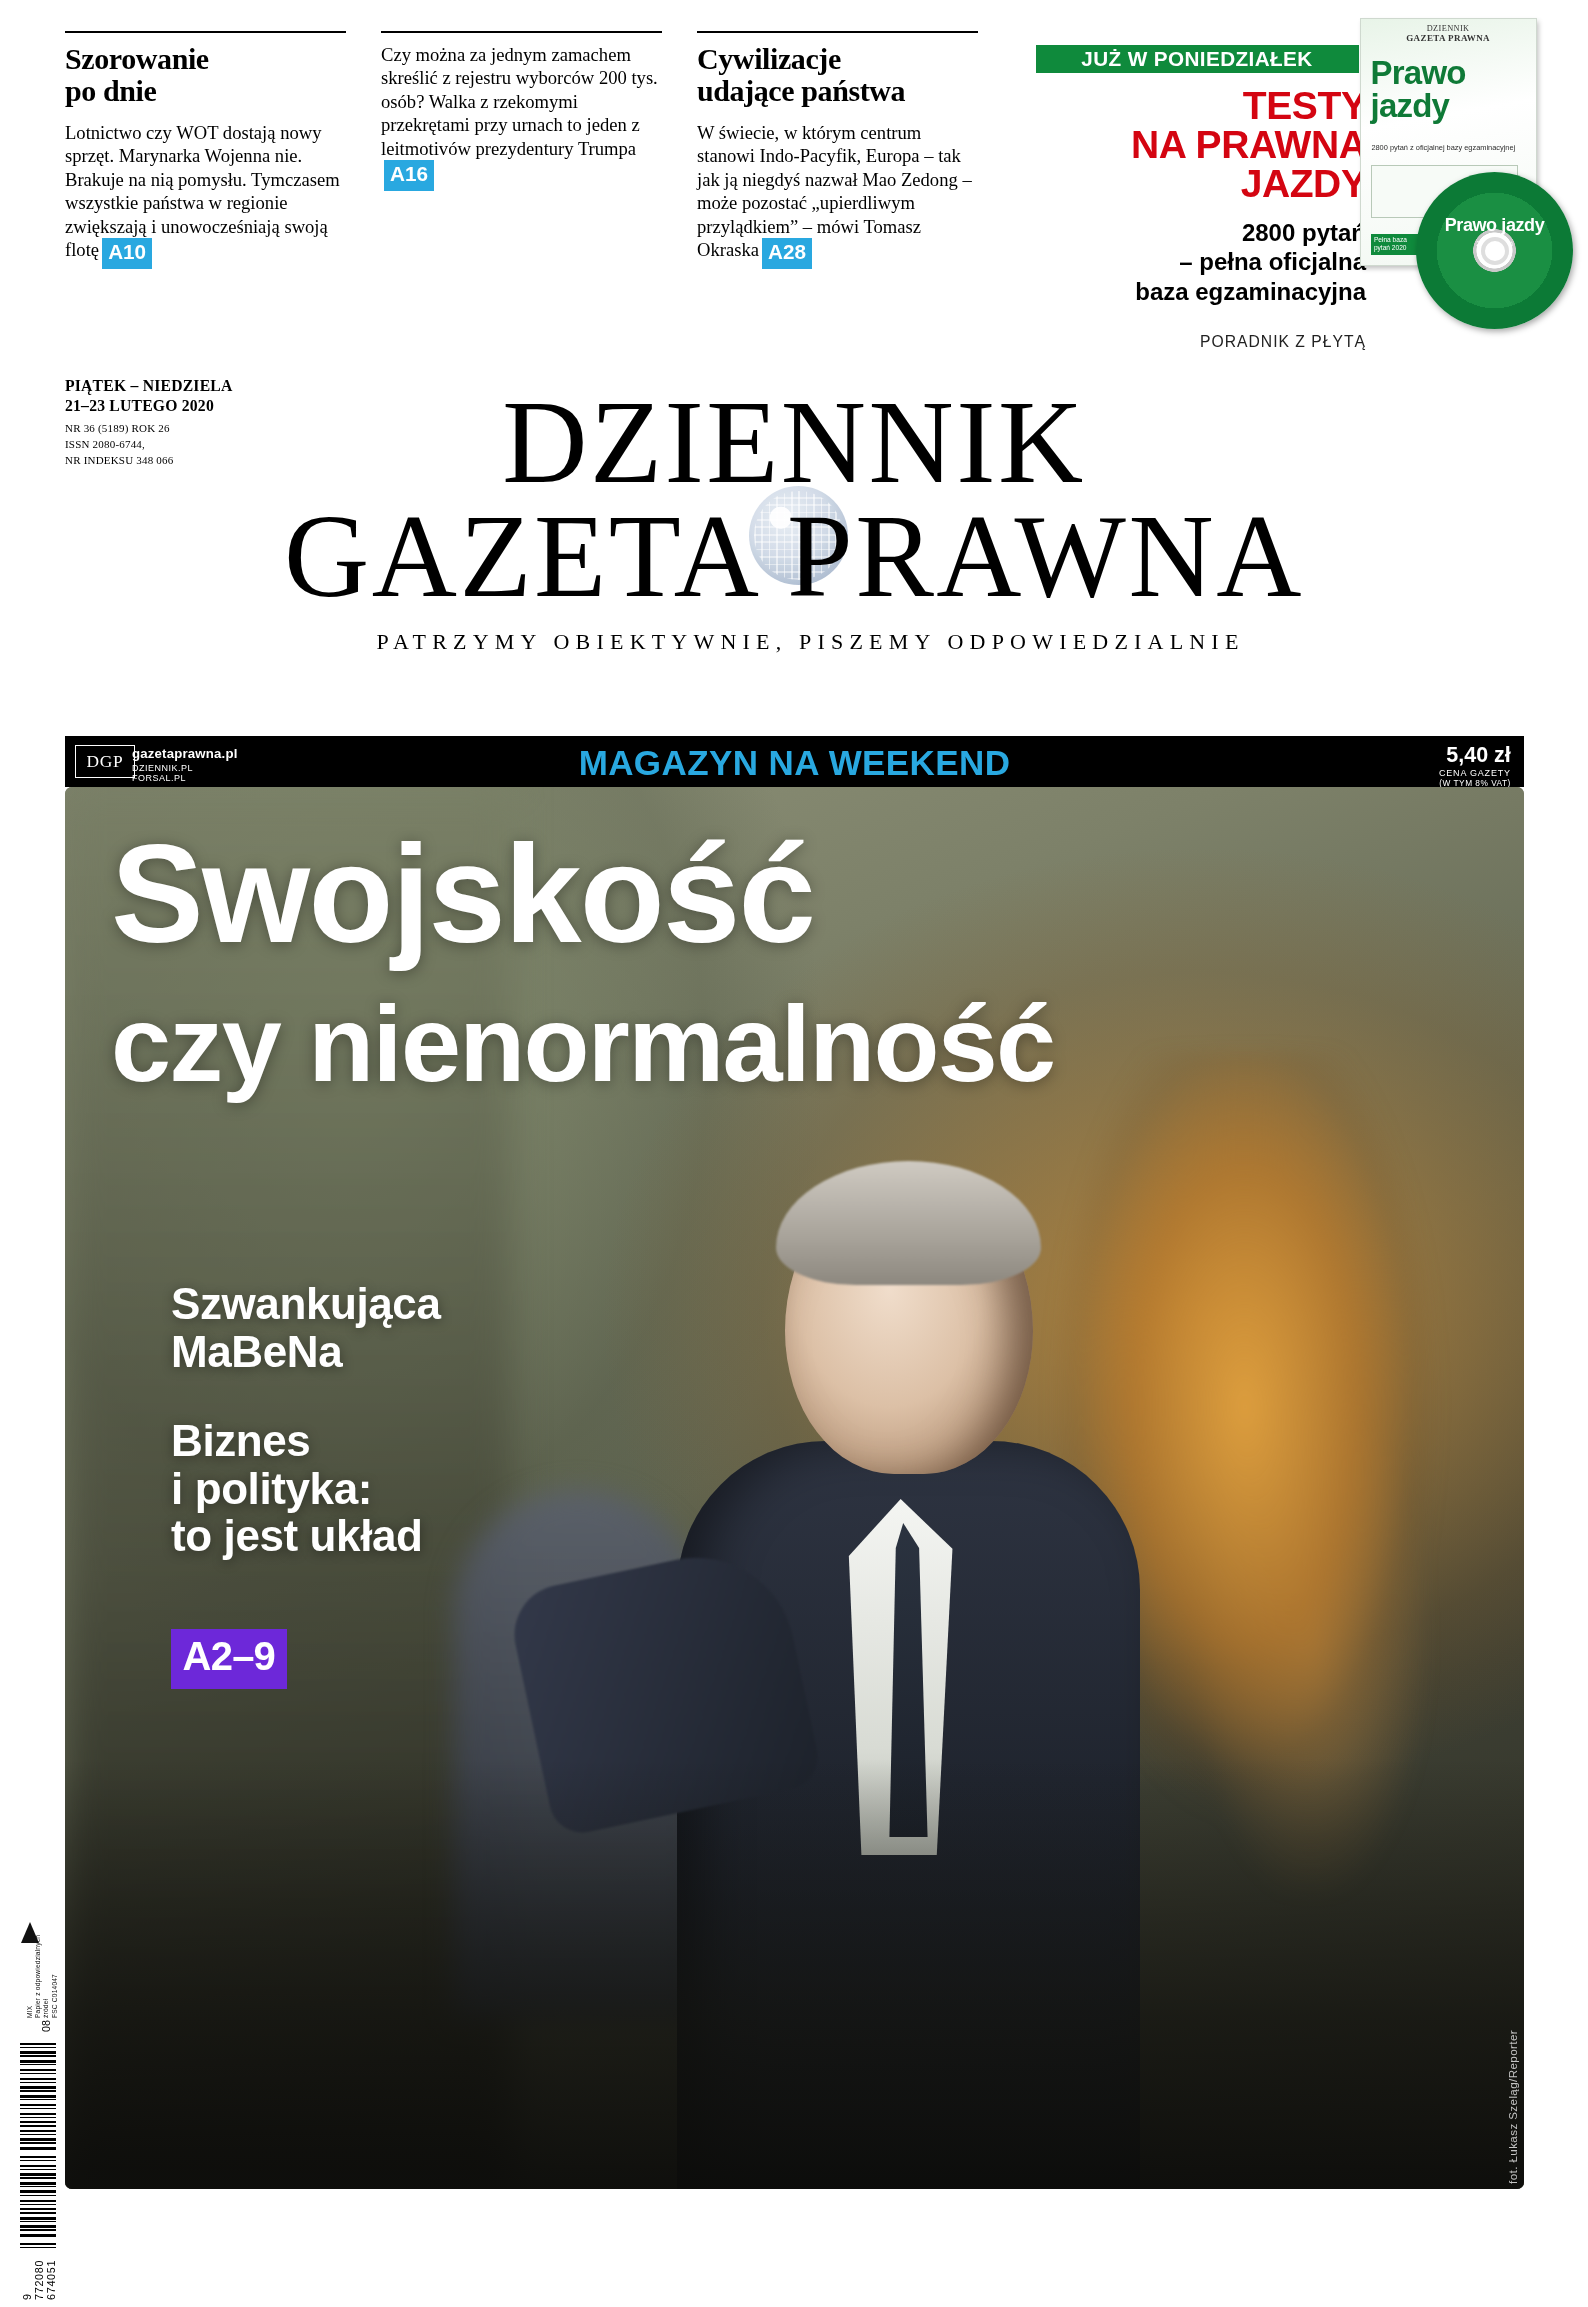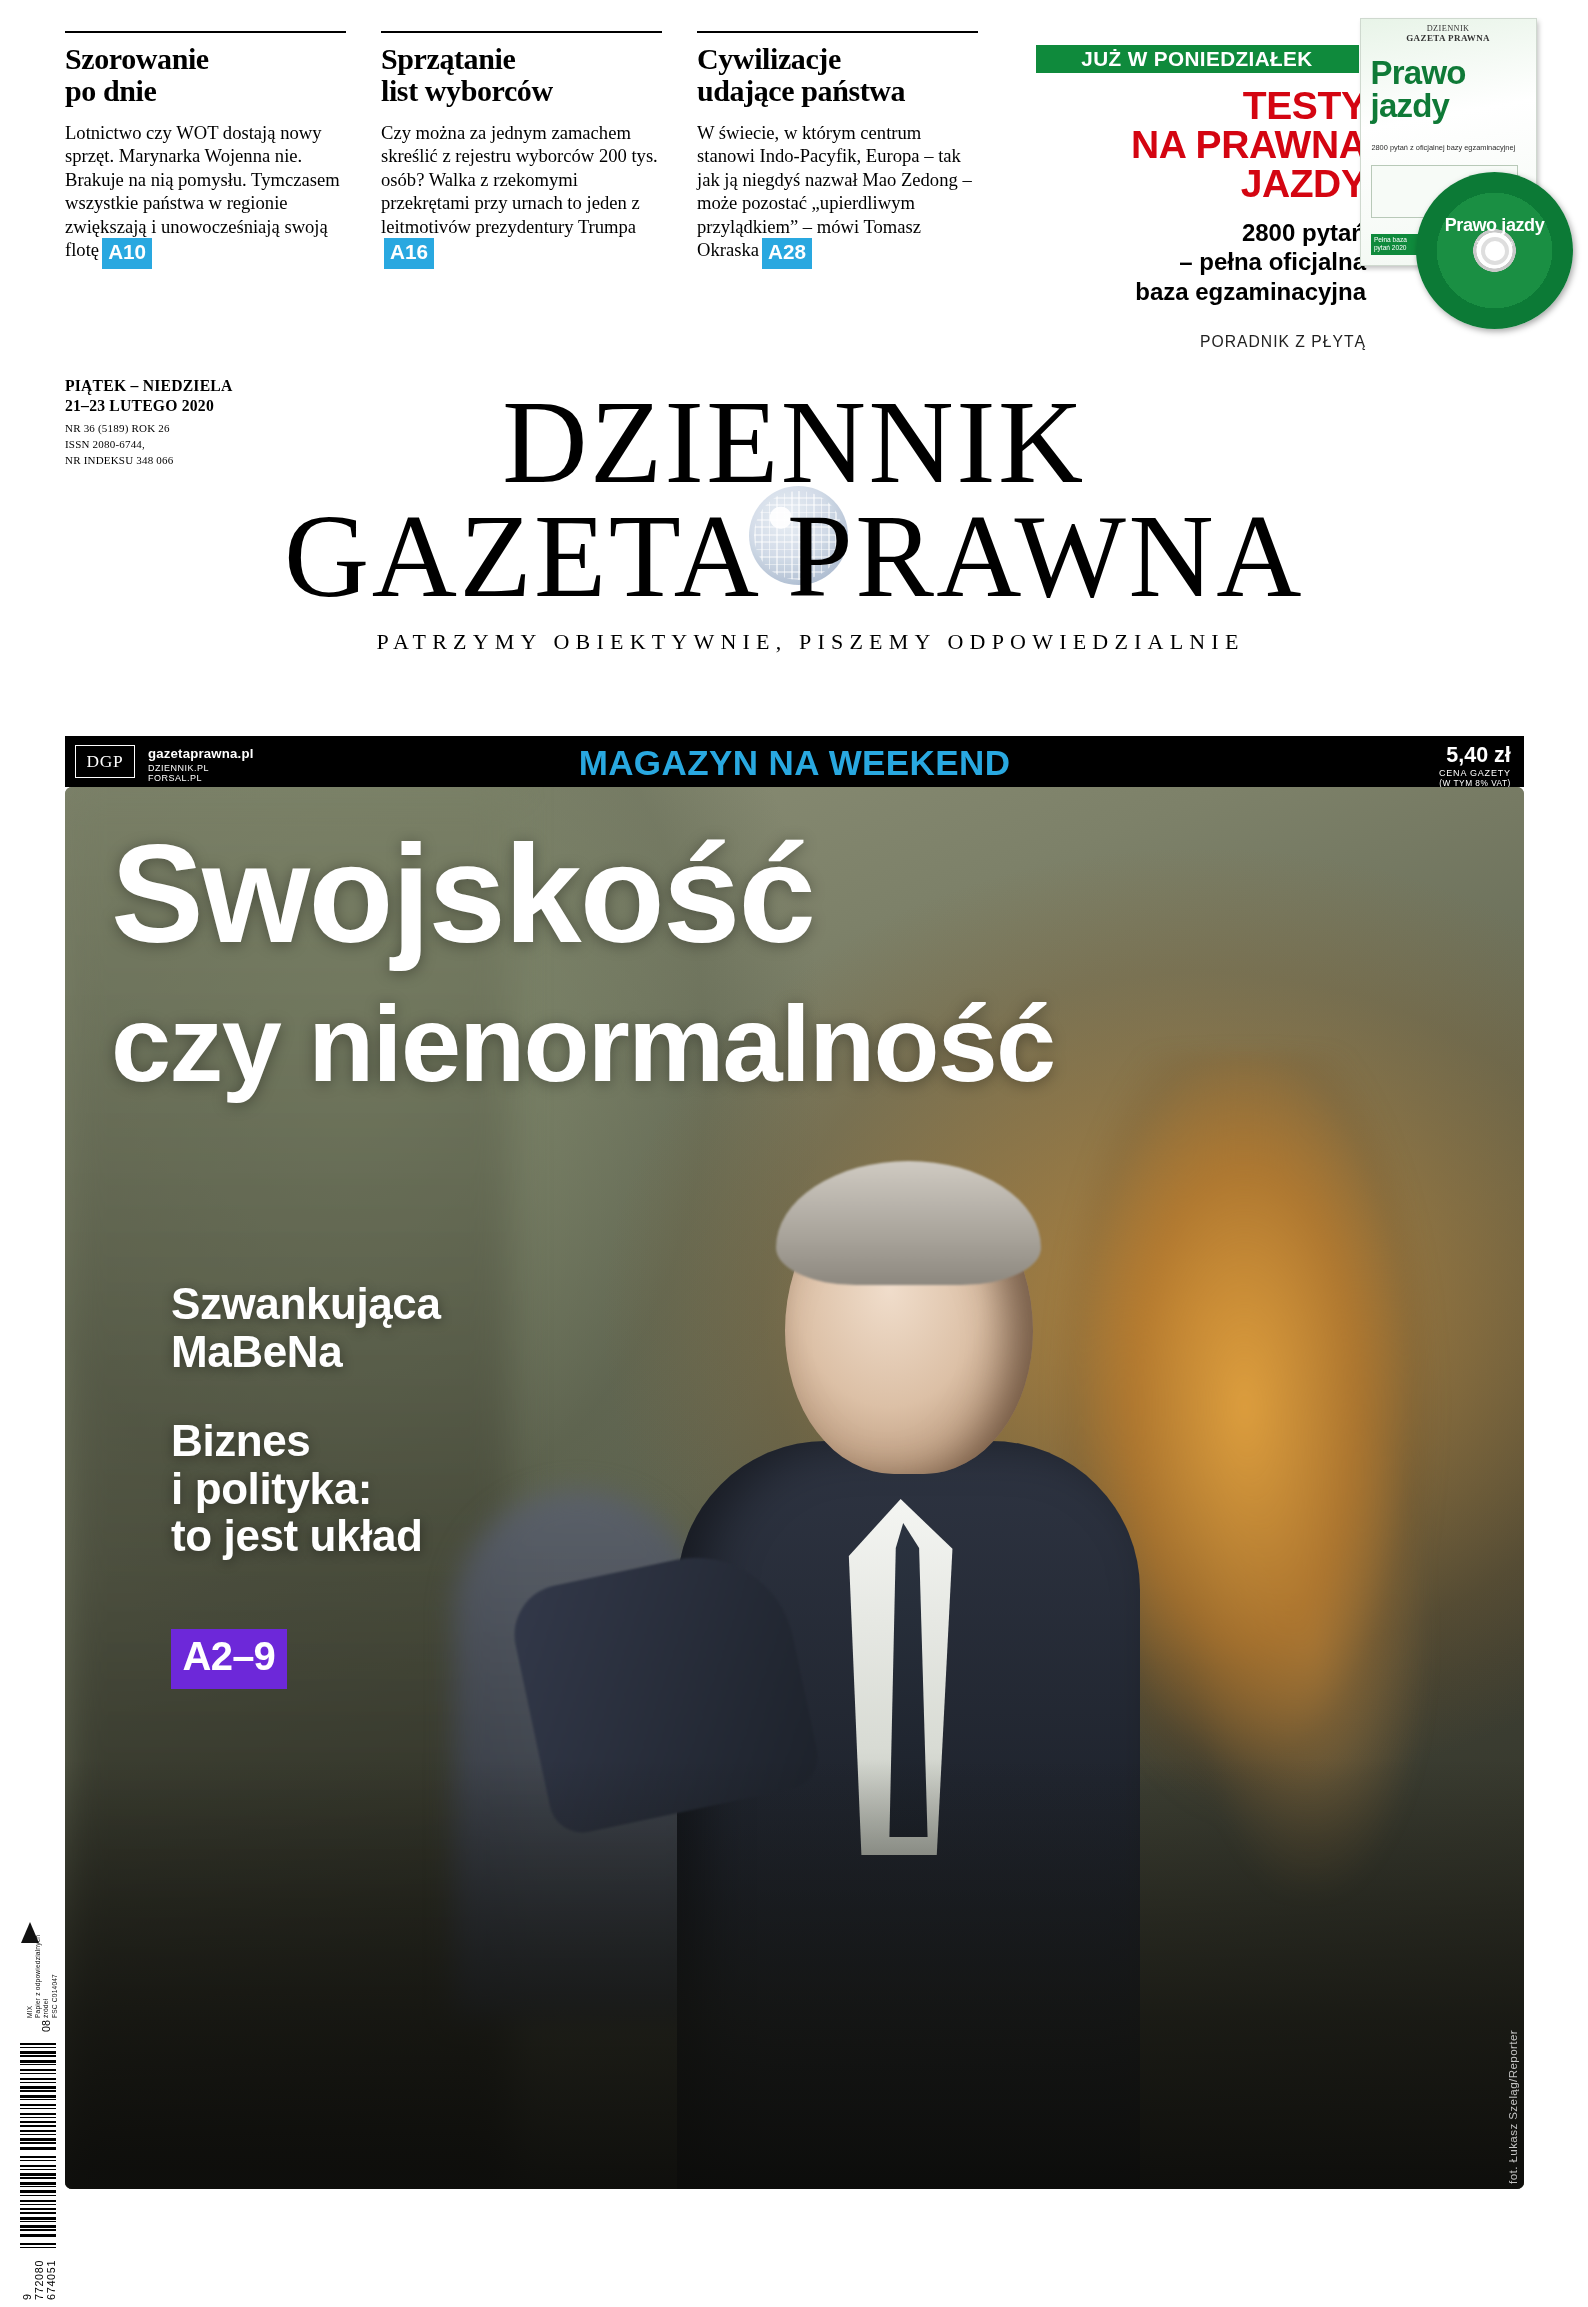--- a/index.html
+++ b/index.html
@@ -268,21 +268,21 @@
     border: 1.7px solid #fff;
     color: #fff;
     font-family: "Liberation Serif", serif;
     font-size: 17.4px;
     letter-spacing: 0.8px;
     text-align: center;
     line-height: 30px;
   }
   .bar-urls {
     position: absolute;
-    top: 10px; left: 83px;
+    top: 10px; left: 67px;
     font-family: "Liberation Sans", sans-serif;
     color: #fff;
   }
   .bar-urls .u1 { font-size: 13.2px; font-weight: bold; letter-spacing: 0.2px; }
   .bar-urls .u2 { font-size: 9px; letter-spacing: 0.5px; margin-top: 1.7px; }
   .bar-urls .u3 { font-size: 9px; letter-spacing: 0.5px; }
   .bar-center {
     position: absolute;
     top: 6.6px; left: 0; width: 100%;
     text-align: center;
@@ -515,22 +515,20 @@
 
     <div class="teaser-col">
       <div class="rule"></div>
       <div class="teaser-head" style="white-space:pre-line">Szorowanie
 po dnie</div>
       <div class="teaser-body"><span>Lotnictwo czy WOT dostają nowy sprzęt. Marynarka Wojenna nie. Brakuje na nią pomysłu. Tymczasem wszystkie państwa w regionie zwiększają i unowocześniają swoją flotę</span><span class="pagebadge">A10</span></div>
     </div>
 
     <div class="teaser-col">
       <div class="rule"></div>
-      <div class="teaser-head" style="white-space:pre-line">Sprzątanie
-list wyborców</div>
       <div class="teaser-body"><span>Czy można za jednym zamachem skreślić z rejestru wyborców 200 tys. osób? Walka z rzekomymi przekrętami przy urnach to jeden z leitmotivów prezydentury Trumpa</span><span class="pagebadge">A16</span></div>
     </div>
 
     <div class="teaser-col">
       <div class="rule"></div>
       <div class="teaser-head" style="white-space:pre-line">Cywilizacje
 udające państwa</div>
       <div class="teaser-body"><span>W świecie, w którym centrum stanowi Indo-Pacyfik, Europa – tak jak ją niegdyś nazwał Mao Zedong – może pozostać „upierdliwym przylądkiem” – mówi Tomasz Okraska</span><span class="pagebadge">A28</span></div>
     </div>
 

